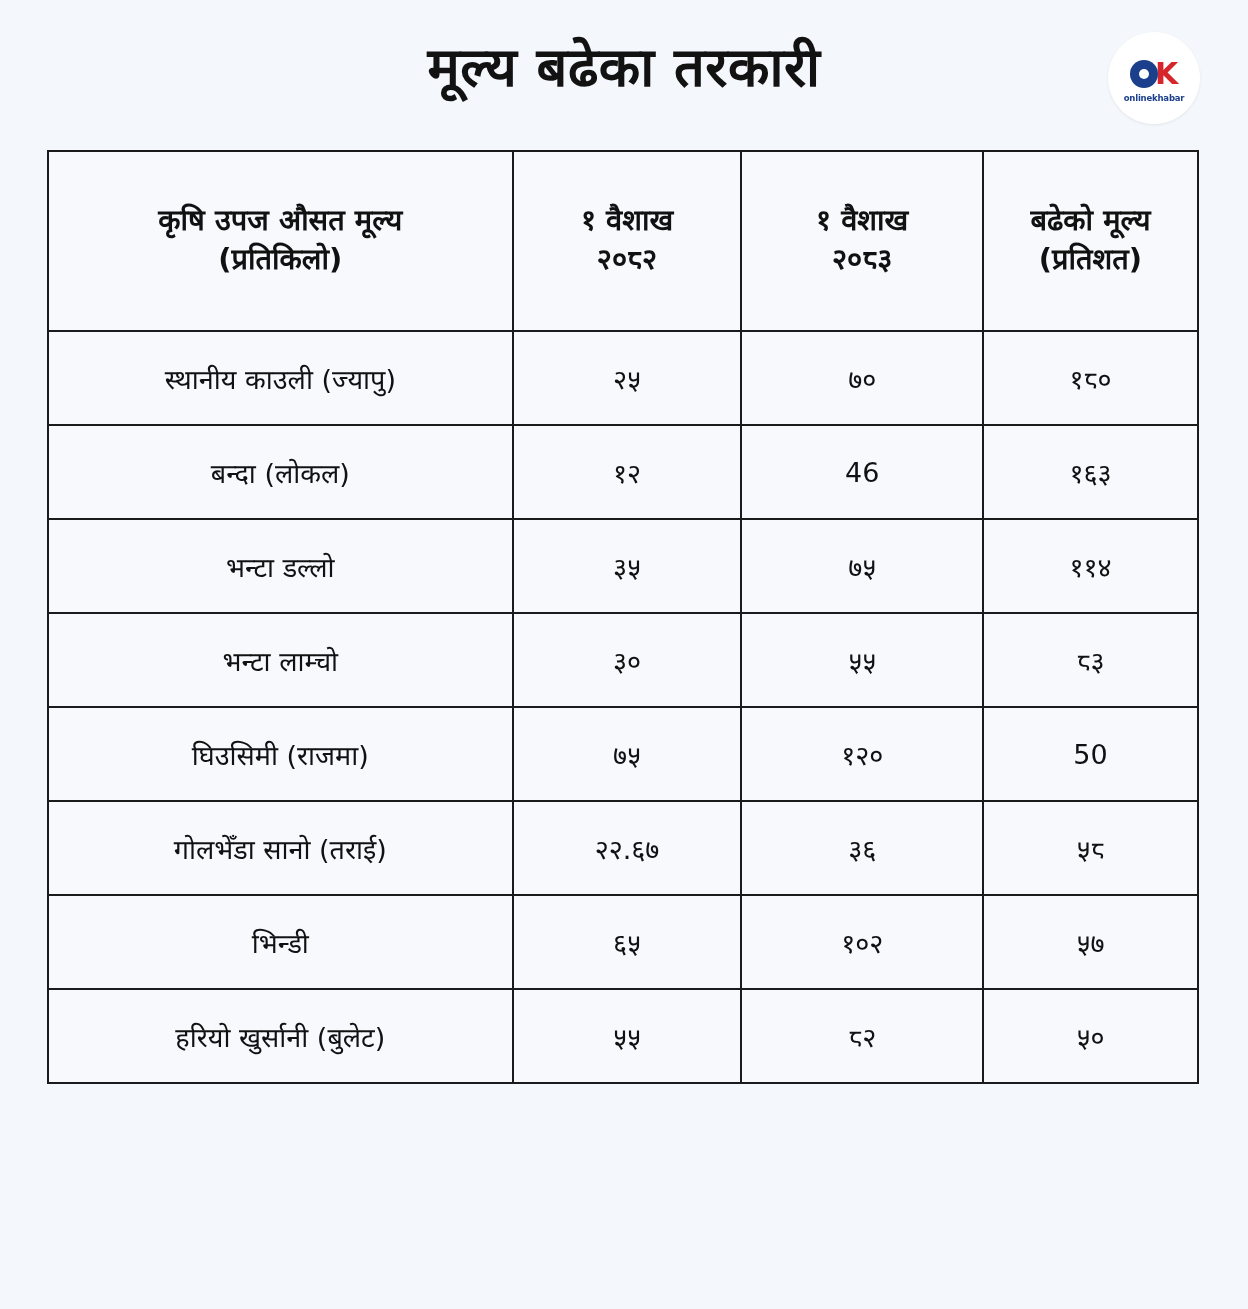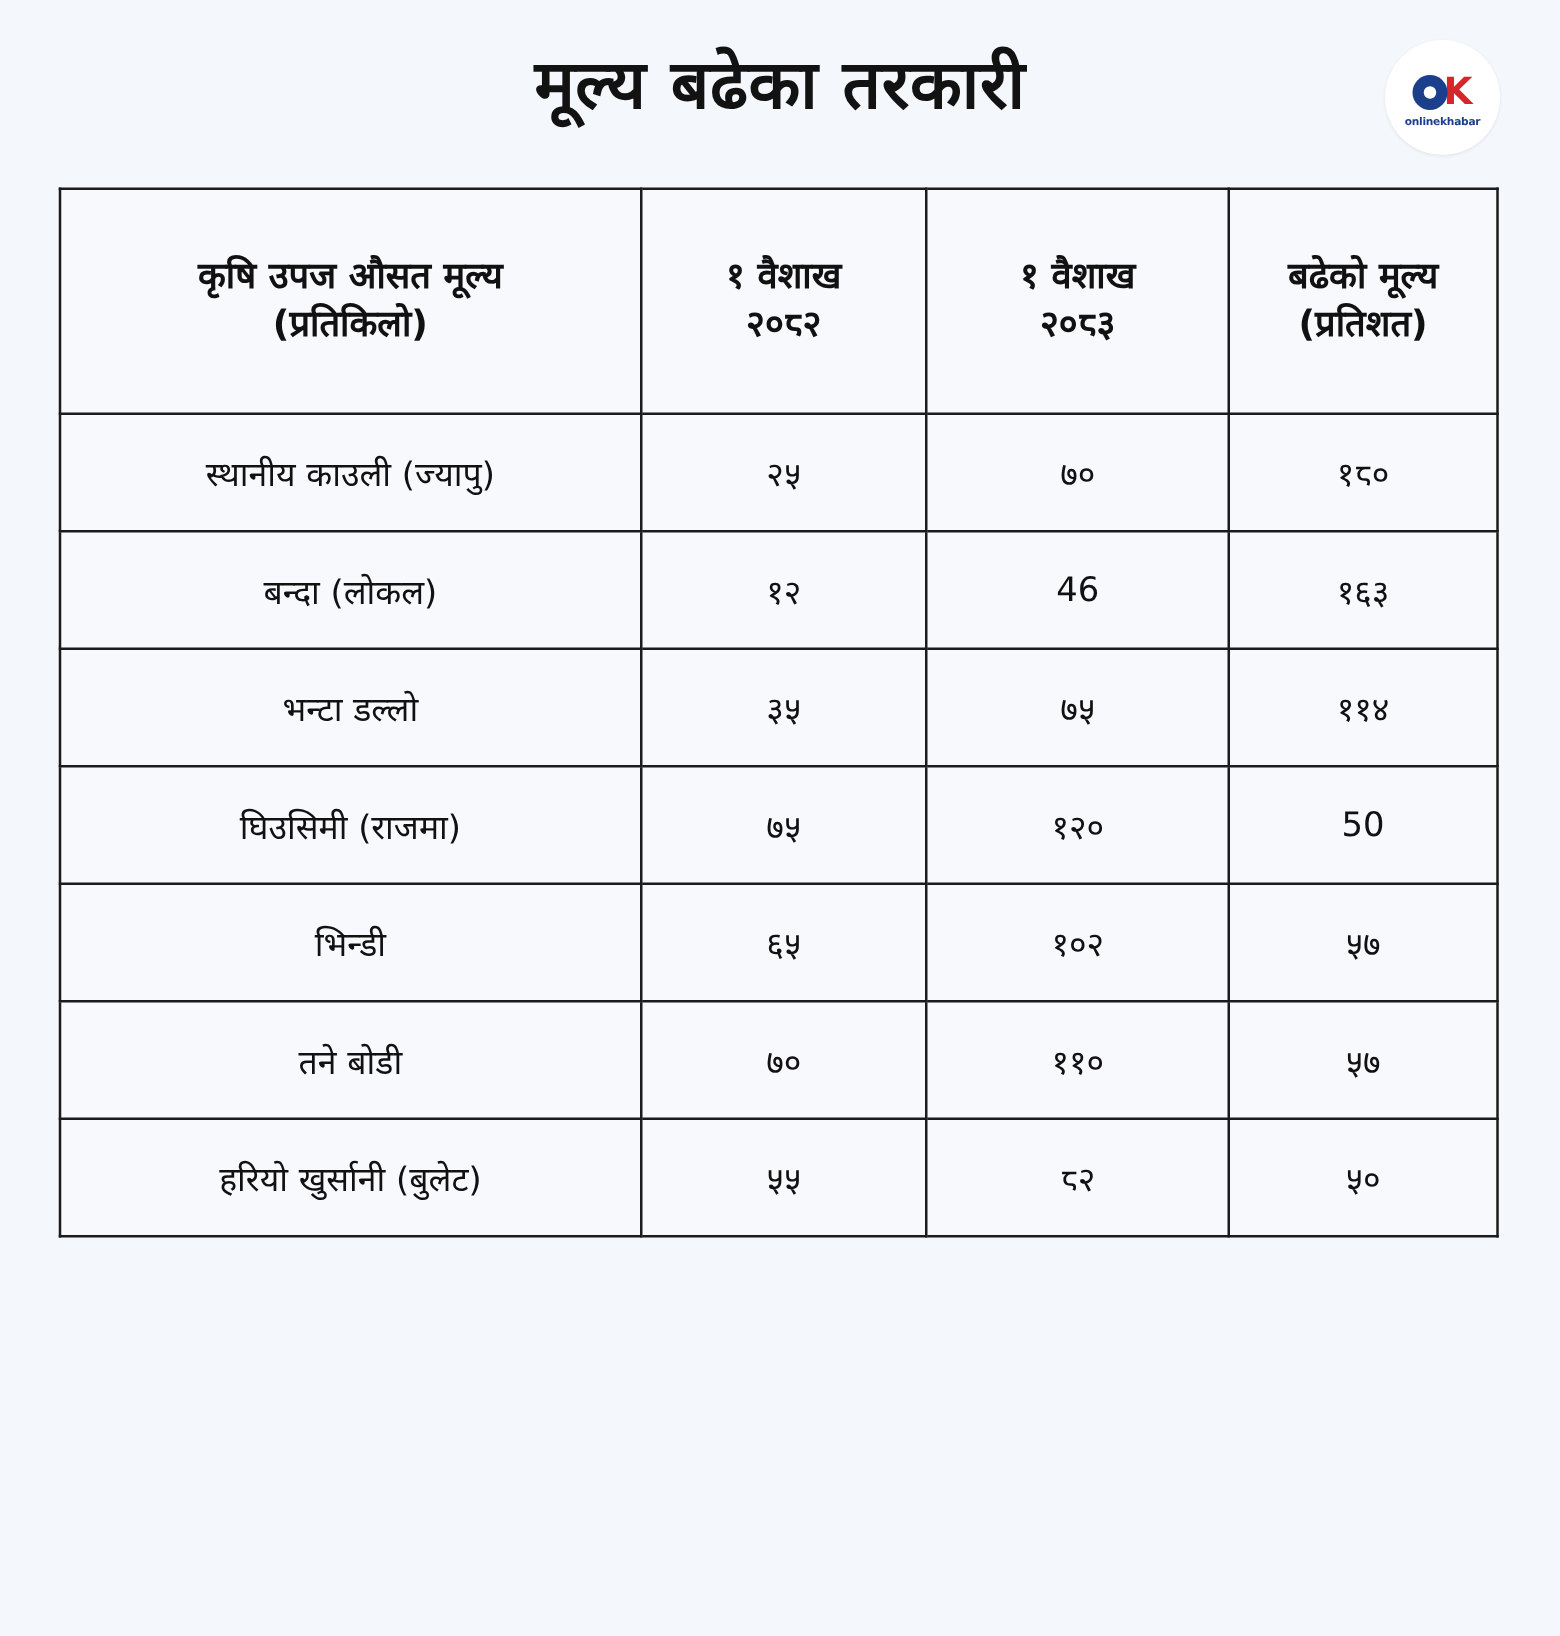--- a/index.html
+++ b/index.html
@@ -207,38 +207,44 @@
           <td>46</td>
           <td>१६३</td>
         </tr>
         <tr>
           <td class="name-cell">भन्टा डल्लो</td>
           <td>३५</td>
           <td>७५</td>
           <td>११४</td>
         </tr>
         <tr>
+          <td class="name-cell">भन्टा लाम्चो</td>
+          <td>३०</td>
+          <td>५५</td>
+          <td>८३</td>
+        </tr>
+        <tr>
           <td class="name-cell">घिउसिमी (राजमा)</td>
           <td>७५</td>
           <td>१२०</td>
           <td>50</td>
         </tr>
         <tr>
+          <td class="name-cell">गोलभेँडा सानो (तराई)</td>
+          <td>२२.६७</td>
+          <td>३६</td>
+          <td>५८</td>
+        </tr>
+        <tr>
           <td class="name-cell">भिन्डी</td>
           <td>६५</td>
           <td>१०२</td>
           <td>५७</td>
         </tr>
         <tr>
-          <td class="name-cell">तने बोडी</td>
-          <td>७०</td>
-          <td>११०</td>
-          <td>५७</td>
-        </tr>
-        <tr>
           <td class="name-cell">हरियो खुर्सानी (बुलेट)</td>
           <td>५५</td>
           <td>८२</td>
           <td>५०</td>
         </tr>
       </tbody>
     </table>
   </div>
 
 </div>

